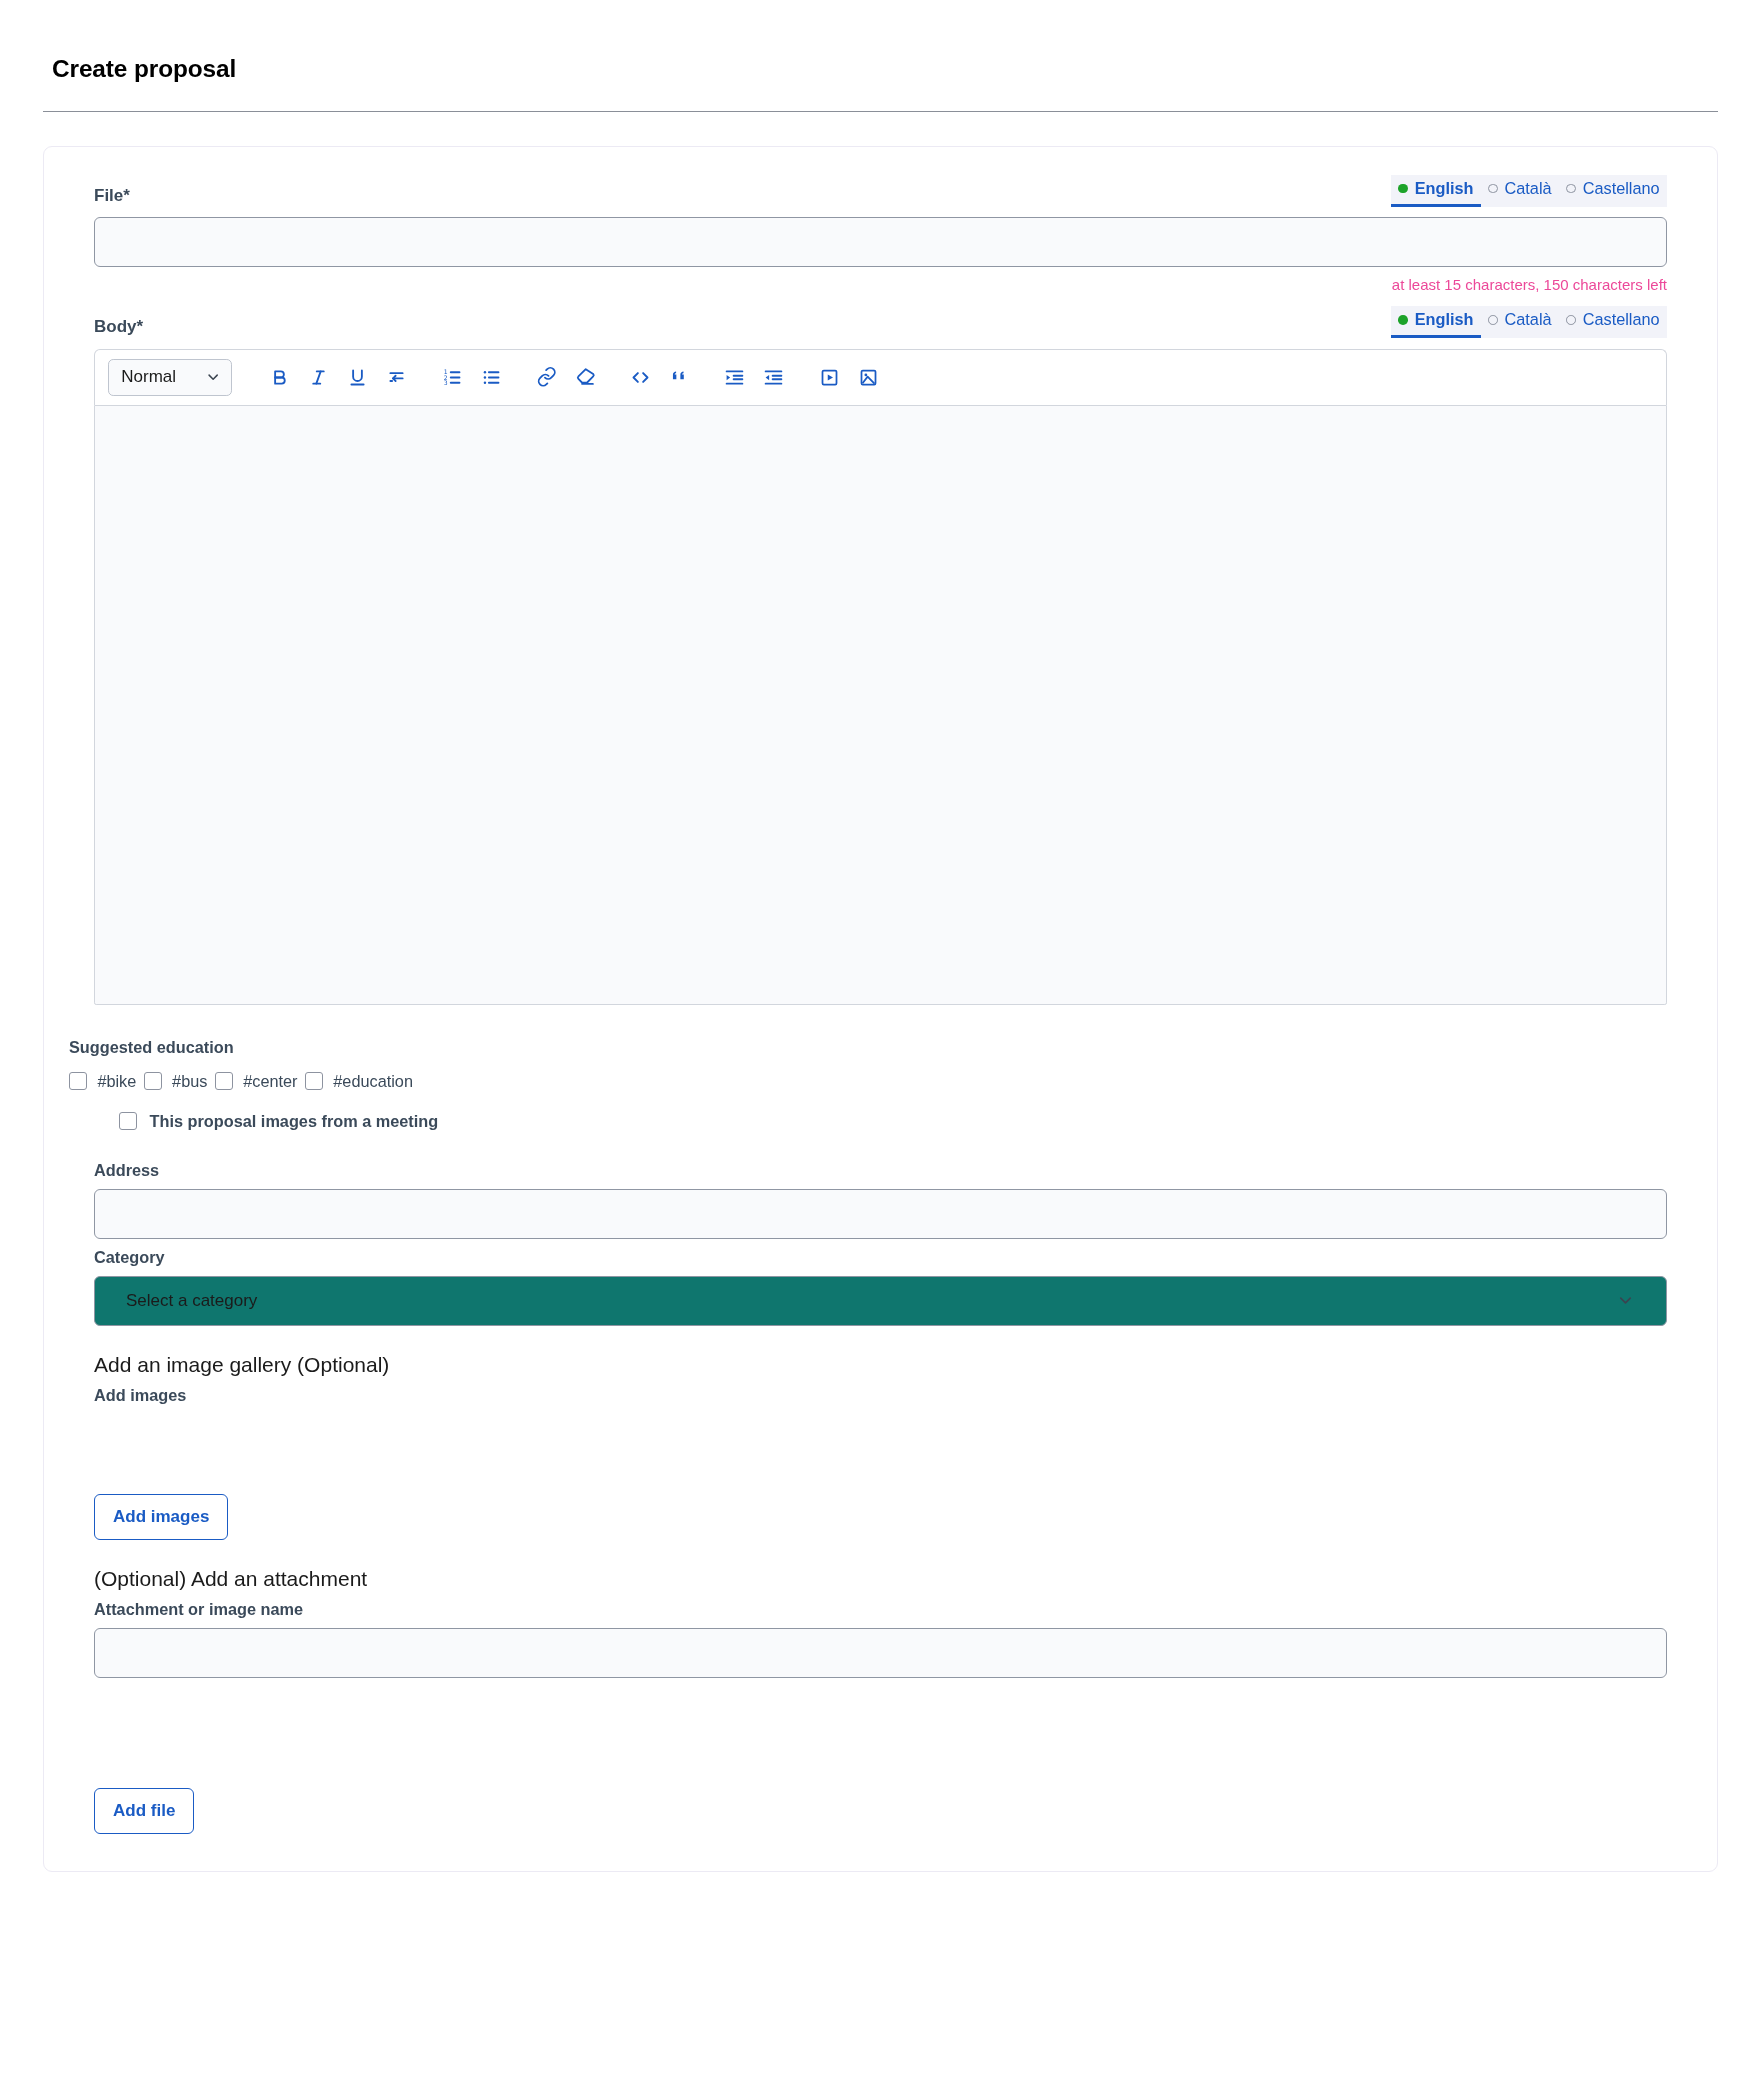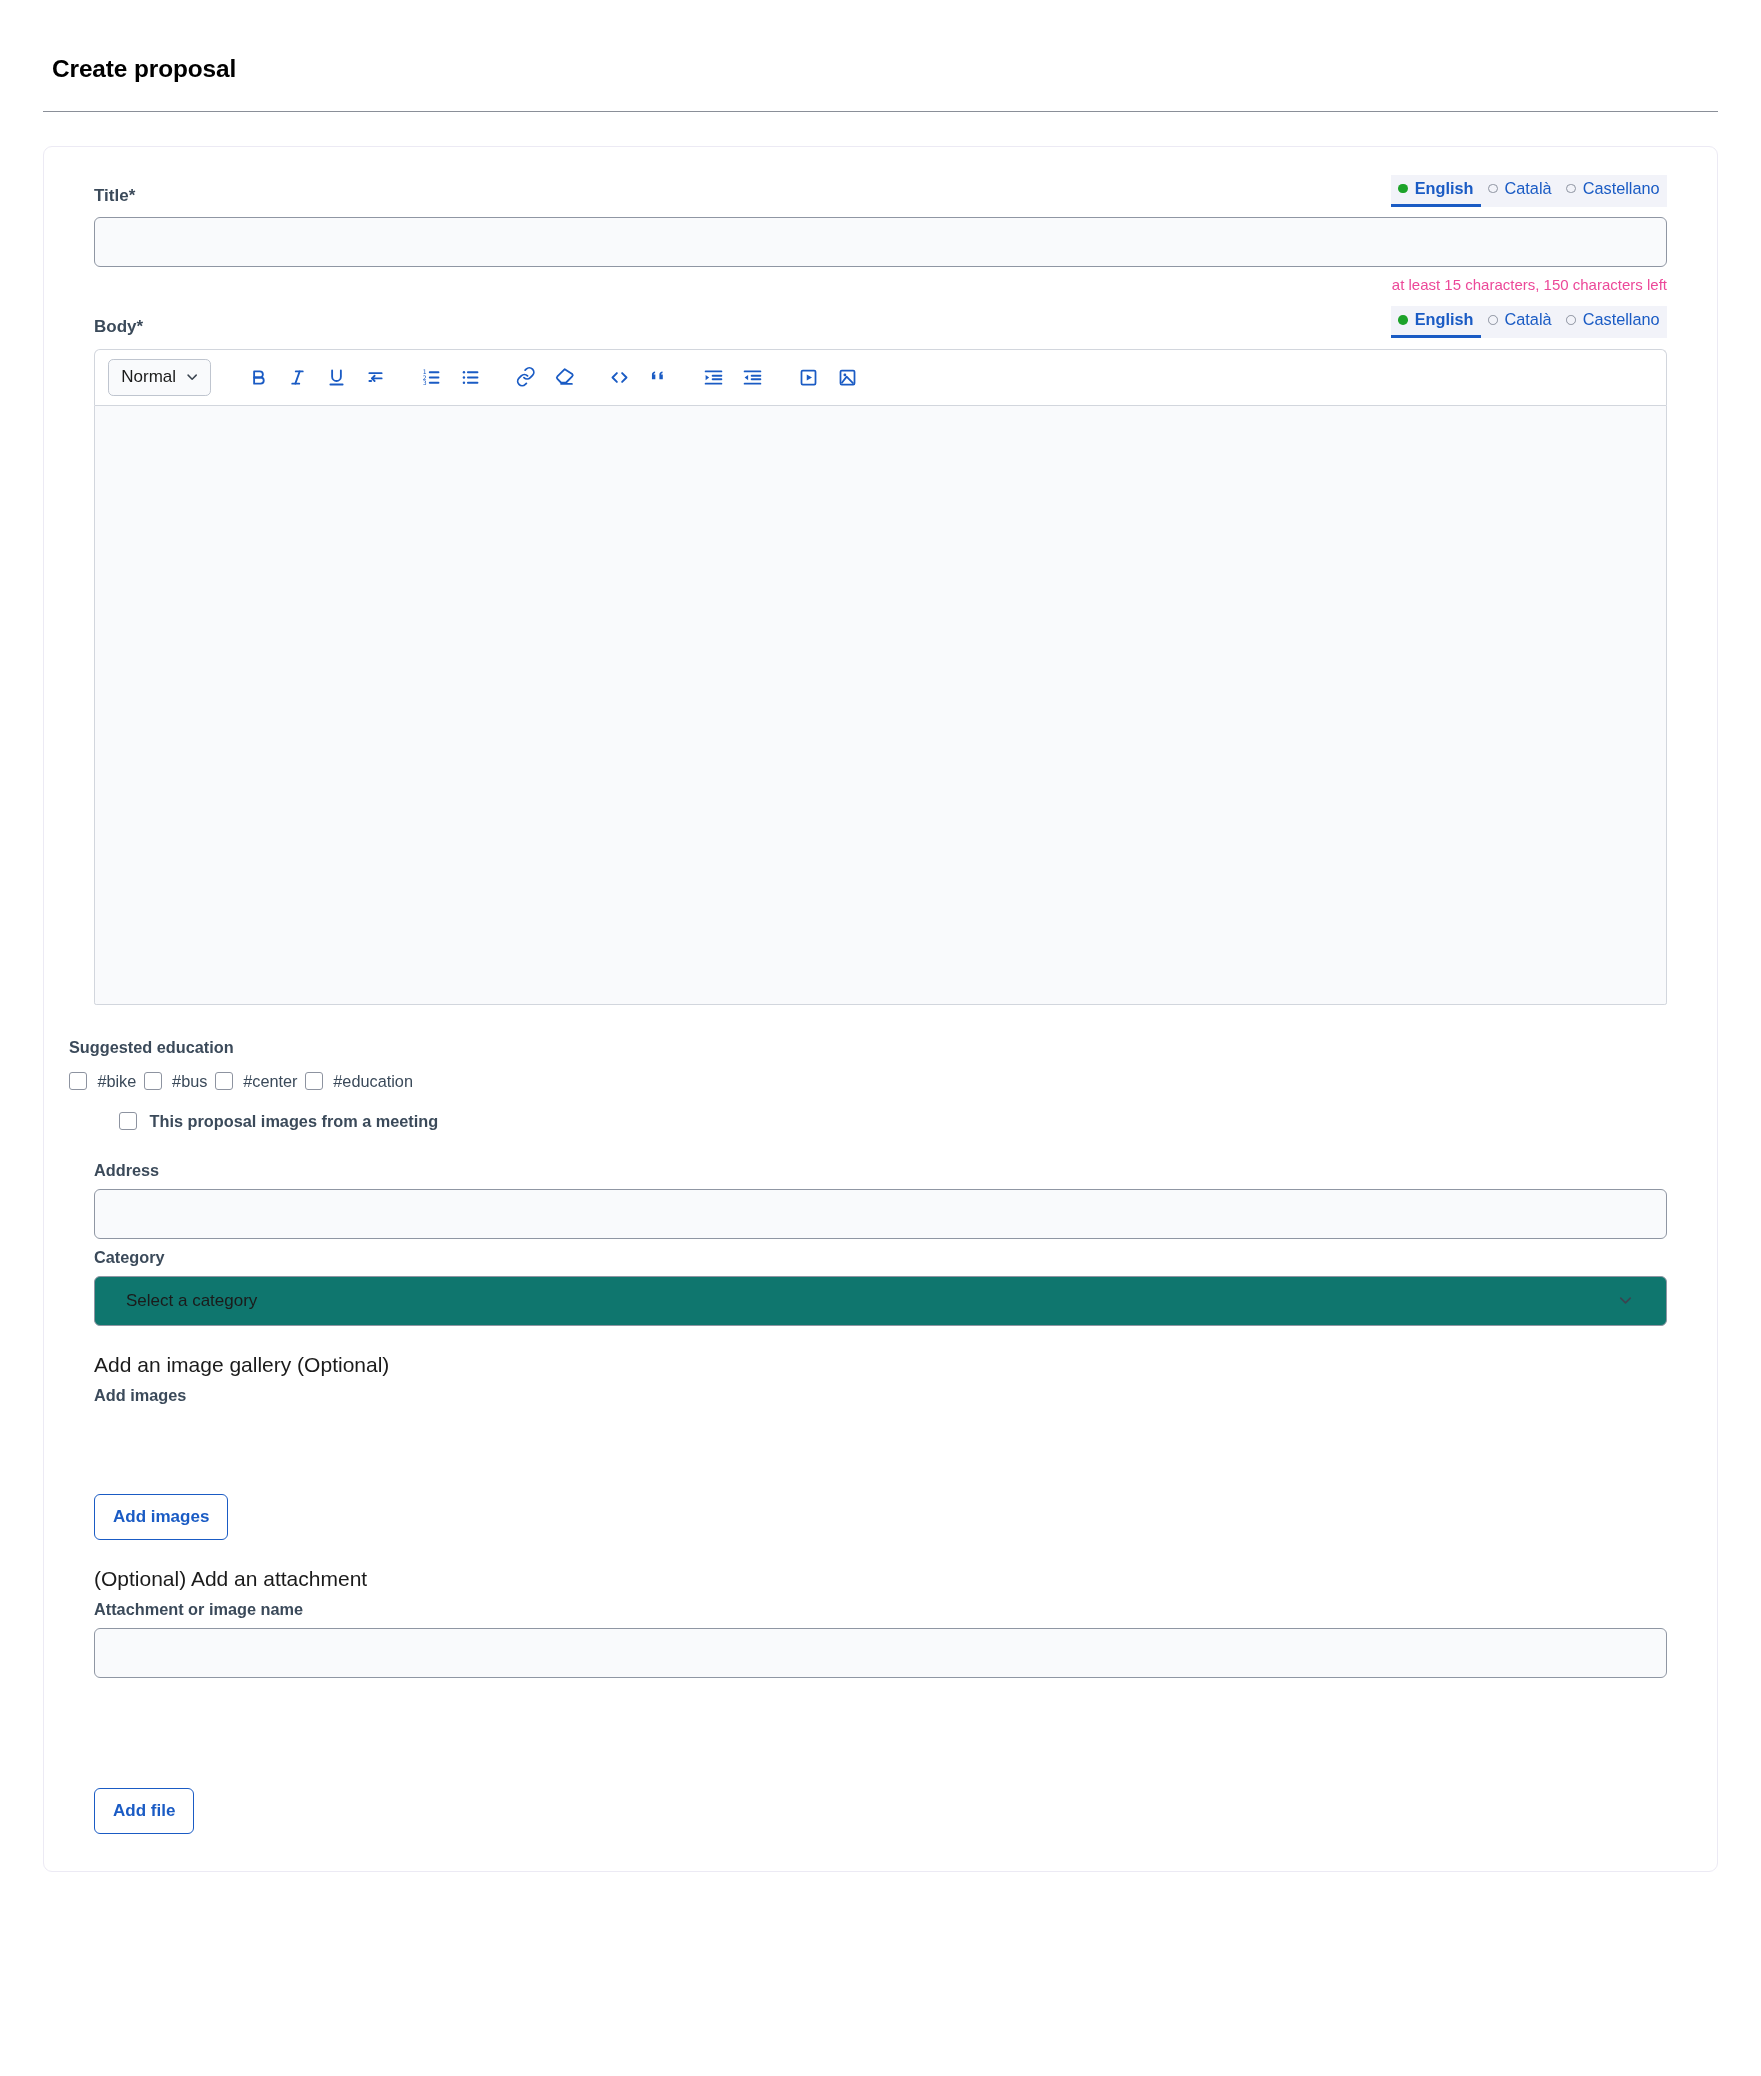--- a/index.html
+++ b/index.html
@@ -118,21 +118,21 @@
     height: 56px;
     display: flex;
     align-items: center;
     padding: 0 13.3px;
     gap: 0;
   }
   .style-select {
     display: flex;
     align-items: center;
     justify-content: space-between;
-    width: 103px;
+    width: 124px;
     height: 37px;
     border: 0.7px solid #bfc5cf;
     border-radius: 5.2px;
     background: #f9fafc;
     padding: 0 10.4px 0 12px;
     font-size: 17px;
     color: #1b1b1b;
     cursor: pointer;
     margin-right: 28px;
   }
@@ -248,21 +248,21 @@
 <div class="page">
 
   <h1 class="page-title">Create proposal</h1>
   <div class="title-rule"></div>
 
   <div class="card">
     <div class="card-inner">
 
       
       <div class="field-row">
-        <div class="field-label">Title*</div>
+        <div class="field-label">File*</div>
         <div class="lang-tabs">
           <div class="lang-tab active">
             <span class="lang-dot"></span>
             <span>English</span>
           </div>
           <div class="lang-tab">
             <span class="lang-ring"></span>
             <span>Català</span>
           </div>
           <div class="lang-tab">

